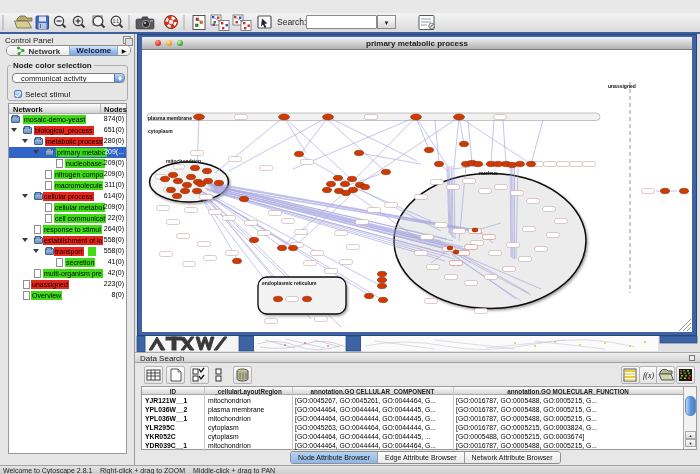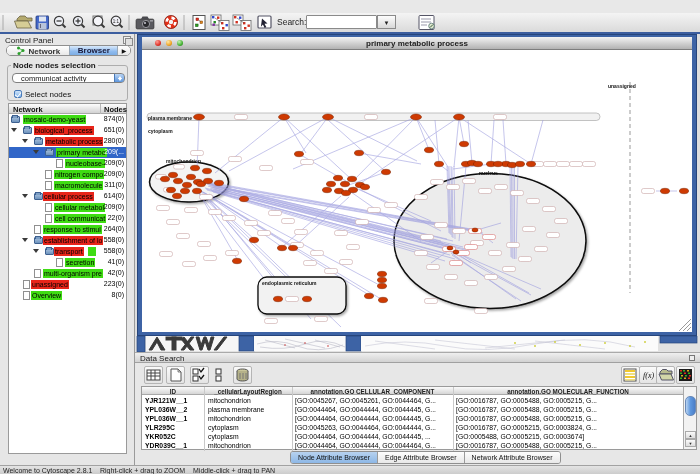--- a/index.html
+++ b/index.html
@@ -242,31 +242,31 @@
     <div id="cp-head" class="abs">Control Panel</div>
     <div id="cp-float" class="abs"></div>
     <div id="tabs" class="abs">
       <div id="tab-net"><svg width="10" height="9" viewBox="0 0 10 9" style="vertical-align:-1px">
             <circle cx="2.5" cy="2" r="1.5" fill="#2ca02c"></circle>
             <circle cx="7" cy="4.5" r="1.5" fill="#2ca02c"></circle>
             <circle cx="3" cy="7.5" r="1.5" fill="#2ca02c"></circle>
             <line x1="2.5" y1="2" x2="7" y2="4.5" stroke="#2ca02c" stroke-width="0.8"></line>
             <line x1="7" y1="4.5" x2="3" y2="7.5" stroke="#2ca02c" stroke-width="0.8"></line>
           </svg> Network</div>
-        <div id="tab-mos">Browser</div>
+        <div id="tab-mos">Welcome</div>
         <div id="tab-arr">▶</div>
     </div>
     <div id="groupbox" class="abs"></div>
-    <div id="gb-label" class="abs">Node nodes selection</div>
+    <div id="gb-label" class="abs">Node color selection</div>
     <div id="dropdown" class="abs">
       <div id="dd-text" class="abs">communicat activity</div>
       <div id="dd-step" class="abs"></div>
     </div>
     <div id="checkbox" class="abs"></div>
-    <div id="cb-label" class="abs">Select nodes</div>
+    <div id="cb-label" class="abs">Select stimul</div>
     <div id="treebox" class="abs">
       <div id="tree-head" class="abs">
           <span class="c1">Network</span>
           <span class="dv"></span>
           <span class="c2">Nodes</span>
         </div>
       <div class="trow" style="top:10px">
           <span class="folder" style="left:2px"></span>
           <span class="lbl g" style="left:14px">mosaic-demo-yeast</span>
           <span class="cnt">874(0)</span>

